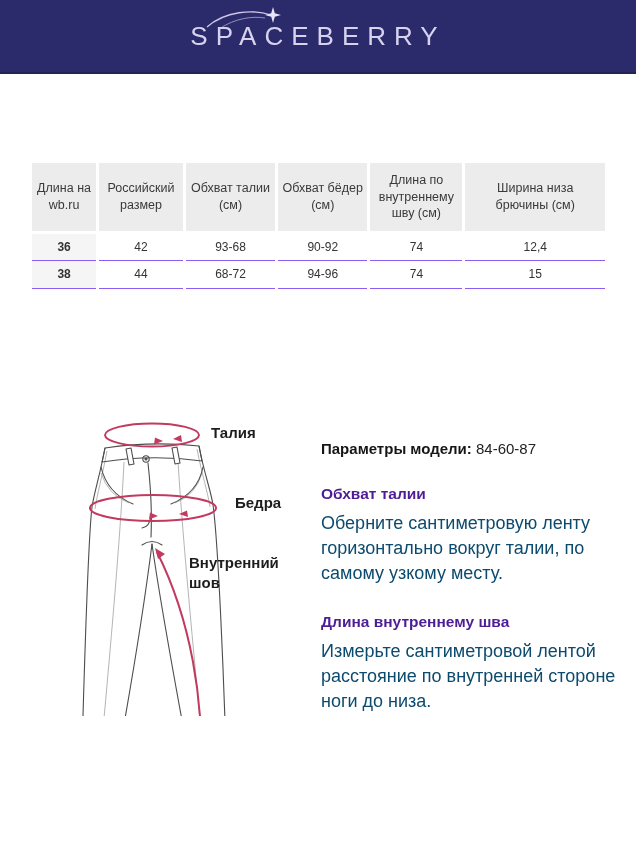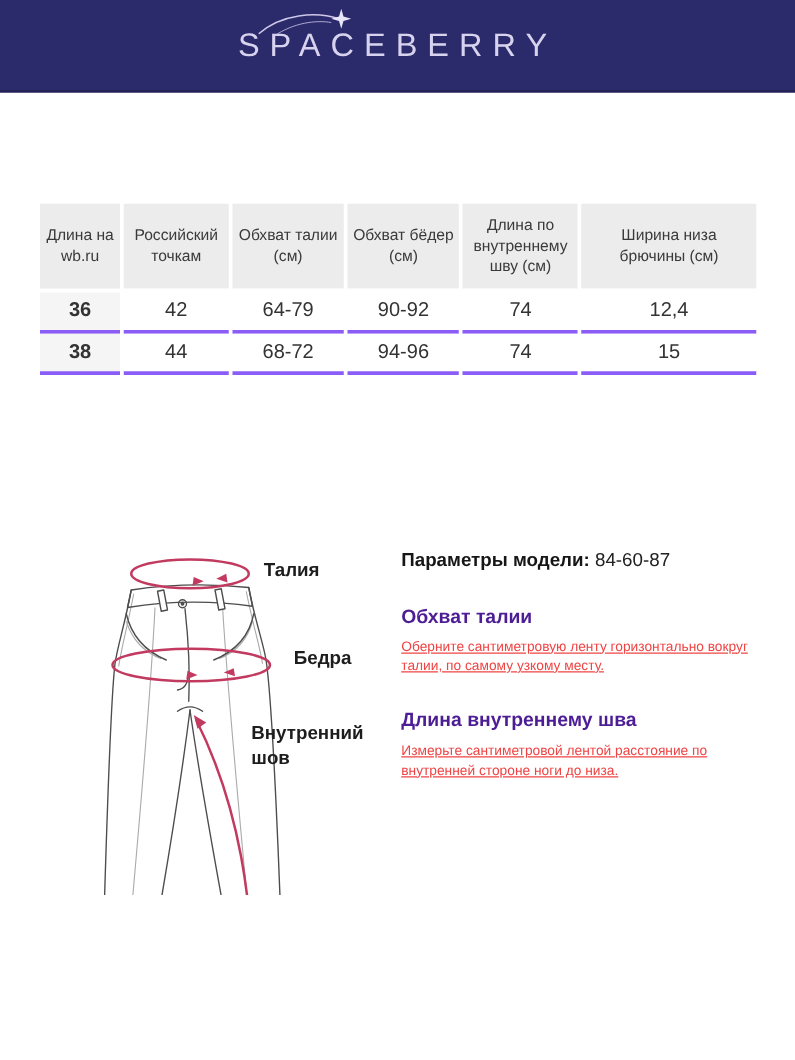--- a/index.html
+++ b/index.html
@@ -22,47 +22,47 @@
 
   
   .table-wrap { position: absolute; left: 29px; top: 163px; width: 579px; }
   table.size-table { width: 100%; border-collapse: separate; border-spacing: 3px 0; table-layout: fixed; }
   .size-table th {
     background: #ececec; color: #3a3a3a; font-weight: 400; font-size: 12.5px;
     line-height: 1.32; padding: 9px 4px; text-align: center; vertical-align: middle;
     height: 52px;
   }
   .size-table td {
-    background: #ffffff; font-size: 16px; color: #333; text-align: center;
-    padding: 6px 4px; border-bottom: 3px solid #8b5cf6; height: 28px;
+    background: #ffffff; font-size: 12px; color: #333; text-align: center;
+    padding: 6px 4px; border-bottom: 1px solid #8b5cf6; height: 28px;
   }
   .size-table tbody tr:first-child td { border-top: 3px solid #ffffff; }
   .size-table td.col-first { background: #f5f5f5; font-weight: 700; }
   .c1 { width: 11.5%; } .c2 { width: 15%; } .c3 { width: 16%; }
   .c4 { width: 16%; } .c5 { width: 16.5%; } .c6 { width: 25%; }
 
   
-  .diagram { position: absolute; left: 55px; top: 439px; width: 240px; height: 400px; }
+  .diagram { position: absolute; left: 55px; top: 415px; width: 240px; height: 400px; }
   .diagram svg { position: absolute; left: 0; top: 0; }
   .diag-label {
     position: absolute; font-weight: 700; font-size: 15px; color: #1d1d1d; line-height: 1.35;
   }
   .lbl-waist  { left: 156px; top: 8px; }
   .lbl-hips   { left: 168px; top: 78px; margin-left: 12px; }
-  .lbl-inseam { left: 134px; top: 138px; width: 118px; margin-left: 12px; }
+  .lbl-inseam { left: 134px; top: 138px; width: 118px; }
   .lbl-hem    { left: 8px;  top: 376px; white-space: nowrap; }
 
   
   .info { position: absolute; left: 281px; top: 441px; width: 320px; margin-left: 40px; }
   .param-line { font-size: 15px; color: #222; margin-bottom: 10px; line-height: 1.1; }
   .param-label { font-weight: 700; color: #161616; }
   .param-value { font-weight: 400; }
   .guide-section { margin-top: 27px; }
   .guide-title { font-size: 15.5px; font-weight: 700; color: #4c1d95; margin-bottom: 8px; }
-  .guide-text { font-size: 11px; color: #ef4444; line-height: 1.4; max-width: 305px; text-decoration: underline; }
+  .guide-text { font-size: 18px; color: #0c4a6e; line-height: 1.4; max-width: 305px; }
 </style>
 </head>
 <body>
 
 <div class="page">
 
   <div class="header">
     <div class="logo">
       <svg class="comet" viewBox="0 0 80 32" aria-hidden="true">
         <path d="M2,22 C20,6 48,4 66,10" stroke="#cdc7e8" stroke-width="1.3" fill="none"></path>
@@ -79,32 +79,32 @@
         <col class="c1">
           <col class="c2">
           <col class="c3">
           <col class="c4">
           <col class="c5">
           <col class="c6">
       </colgroup>
       <thead>
         <tr>
           <th>Длина на wb.ru</th>
-          <th>Российский точкам</th>
+          <th>Российский размер</th>
           <th>Обхват талии (см)</th>
           <th>Обхват бёдер (см)</th>
           <th>Длина по внутреннему шву (см)</th>
           <th>Ширина низа брючины (см)</th>
         </tr>
       </thead>
       <tbody>
         <tr>
           <td class="col-first">36</td>
           <td>42</td>
-          <td>64-79</td>
+          <td>93-68</td>
           <td>90-92</td>
           <td>74</td>
           <td>12,4</td>
         </tr>
         <tr>
           <td class="col-first">38</td>
           <td>44</td>
           <td>68-72</td>
           <td>94-96</td>
           <td>74</td>

